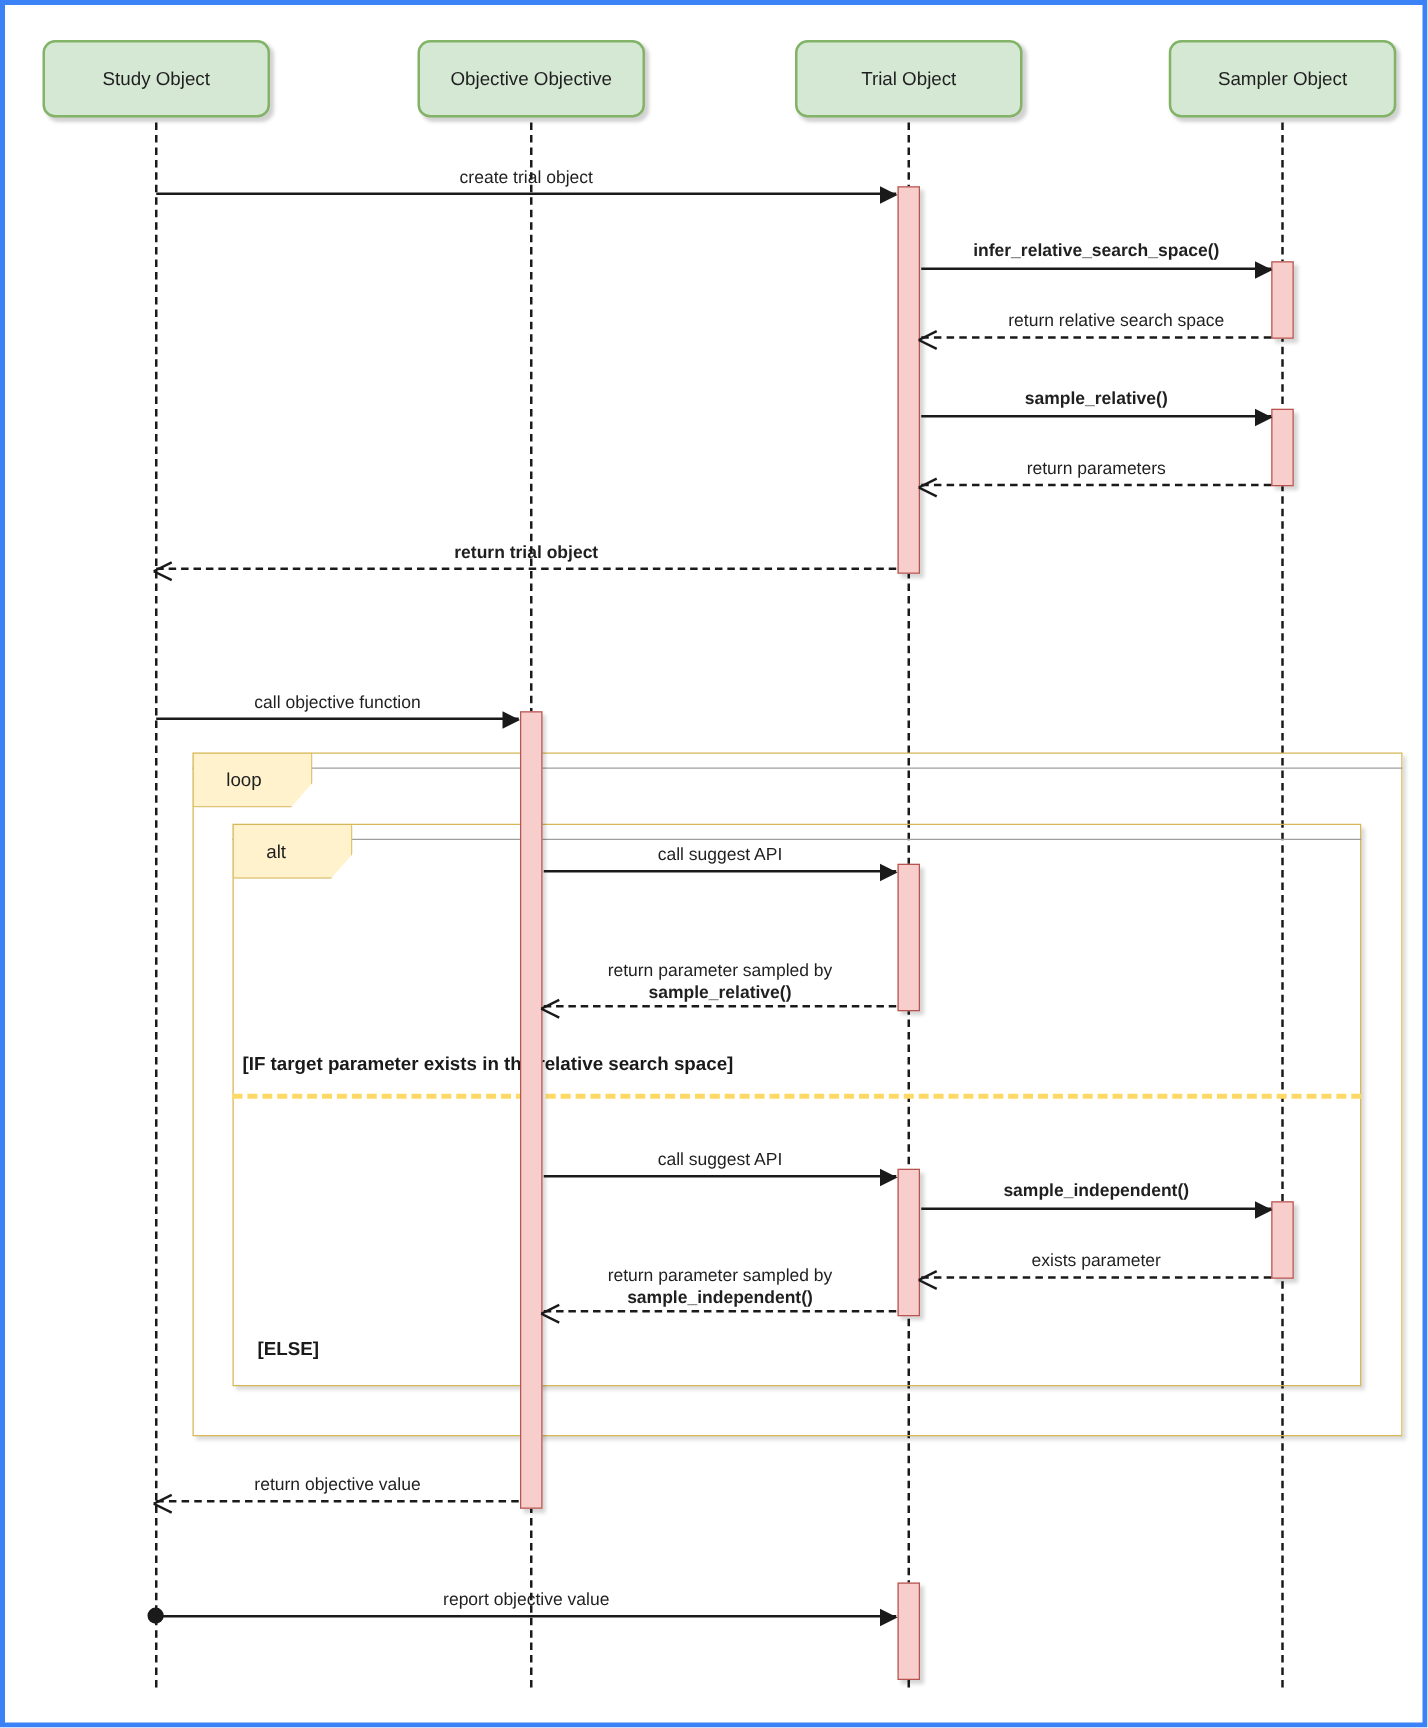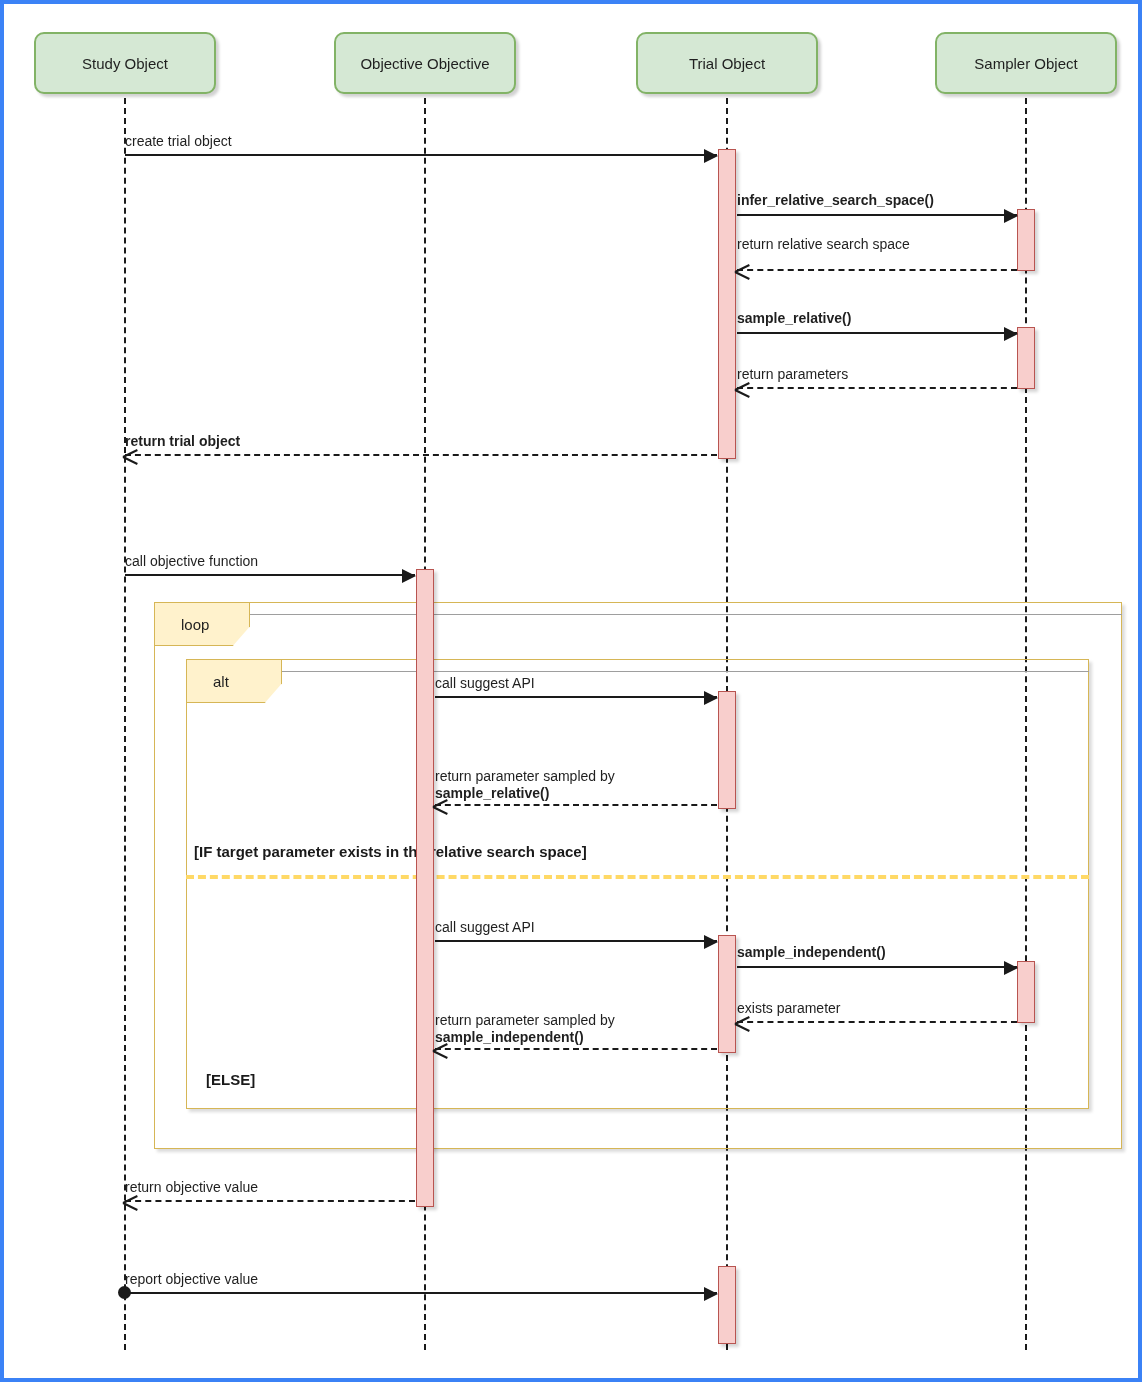--- a/index.html
+++ b/index.html
@@ -88,21 +88,21 @@
   .startdot {
     position: absolute;
     width: 13px; height: 13px;
     border-radius: 50%;
     background: #1a1a1a;
   }
   .msg-label {
     position: absolute;
     font-size: 14px;
     color: #1f1f1f;
-    text-align: left;
+    text-align: center;
     white-space: nowrap;
     line-height: 17px;
   }
   .msg-label.bold { font-weight: bold; }
   .msg-label .b { font-weight: bold; display: block; }
   
   .fragment {
     position: absolute;
     border: 1.5px solid #d6b656;
     background: transparent;
@@ -202,21 +202,21 @@
   <div class="msg-label" style="left:121px; top:129px; width:592px;">create trial object</div>
 
   <div class="msg solid" style="left:733px; top:210px; width:280px;">
     <div class="arrowhead right-filled"></div>
   </div>
   <div class="msg-label bold" style="left:733px; top:188px; width:280px;">infer_relative_search_space()</div>
 
   <div class="msg dashed" style="left:733px; top:265px; width:280px;">
     <div class="arrowhead left-open"></div>
   </div>
-  <div class="msg-label" style="left:733px; top:232px; width:280px;">return relative search space</div>
+  <div class="msg-label" style="left:733px; top:244px; width:280px;padding-left:16px;">return relative search space</div>
 
   <div class="msg solid" style="left:733px; top:328px; width:280px;">
     <div class="arrowhead right-filled"></div>
   </div>
   <div class="msg-label bold" style="left:733px; top:306px; width:280px;">sample_relative()</div>
 
   <div class="msg dashed" style="left:733px; top:383px; width:280px;">
     <div class="arrowhead left-open"></div>
   </div>
   <div class="msg-label" style="left:733px; top:362px; width:280px;">return parameters</div>

